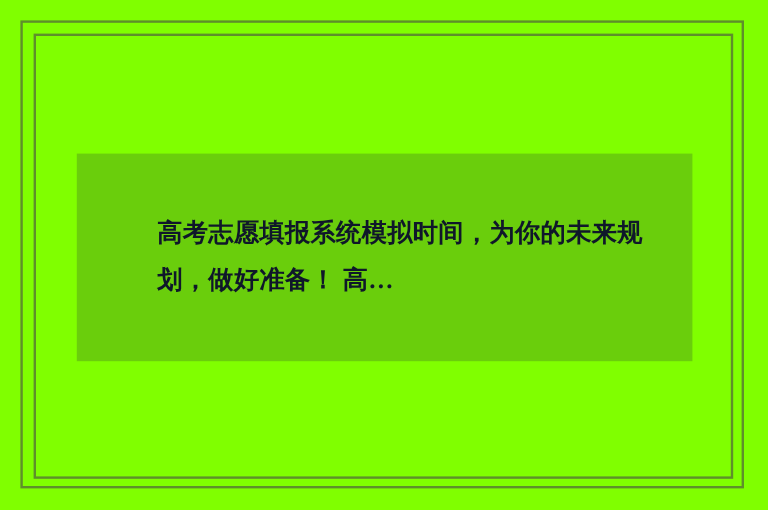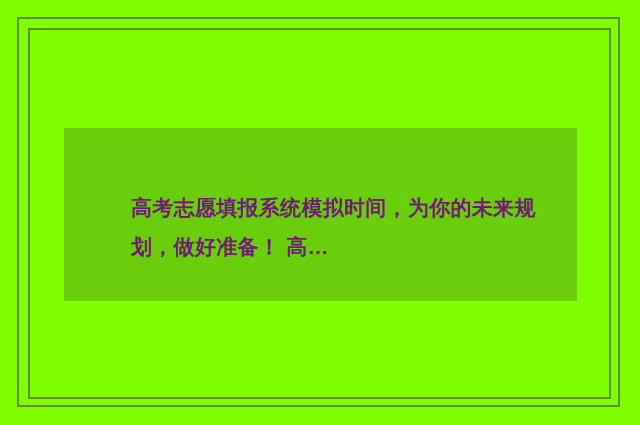--- a/index.html
+++ b/index.html
@@ -53,29 +53,29 @@
     width: 513px;
     height: 173px;
     background: #6ace0c;
     box-sizing: border-box;
   }
 
   
   .headline {
     position: absolute;
     left: 67px;
-    top: 60px;
+    top: 47px;
     width: 420px;
     margin: 0;
-    color: #701a75;
+    color: #0f172a;
     font-size: 21px;
     font-weight: 700;
     line-height: 39px;
     letter-spacing: 0.3px;
-    font-family: Liberation Sans, sans-serif;
+    font-family: Liberation Serif, serif;
     white-space: pre-wrap;
     word-break: break-all;
   }
 </style>
 </head>
 <body>
 
 <div class="canvas">
 
   <div class="frame-outer"></div>

